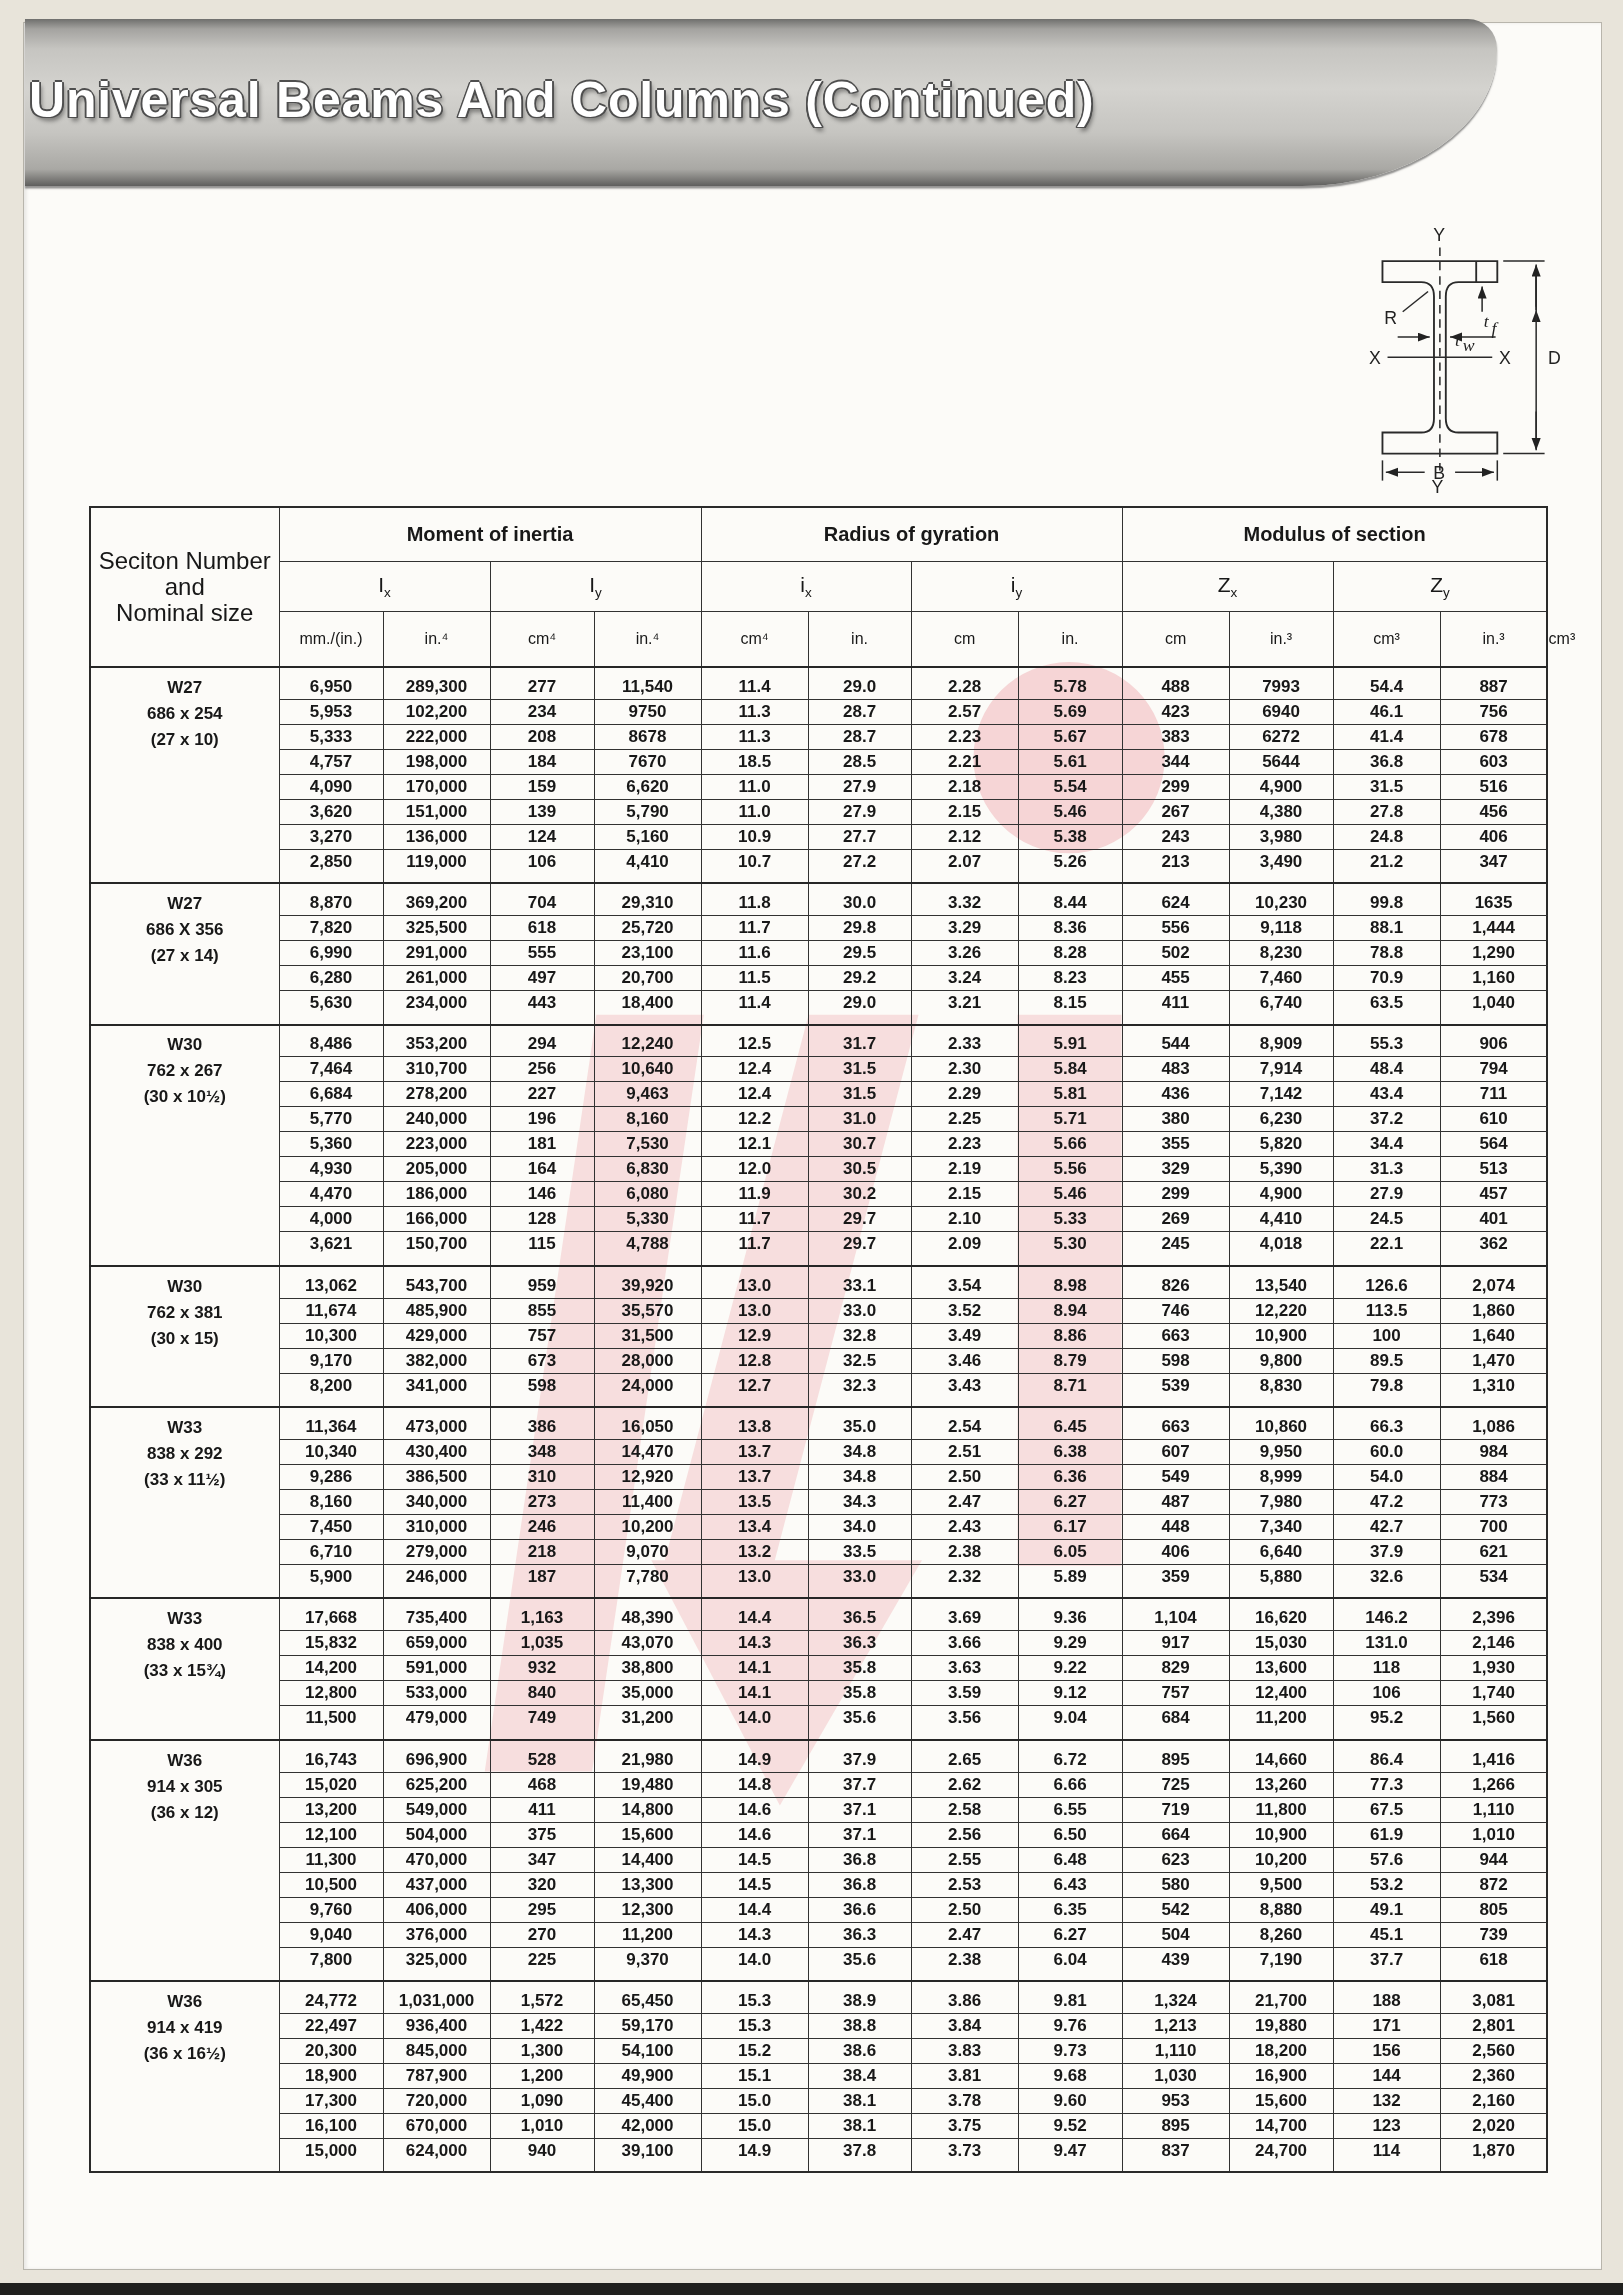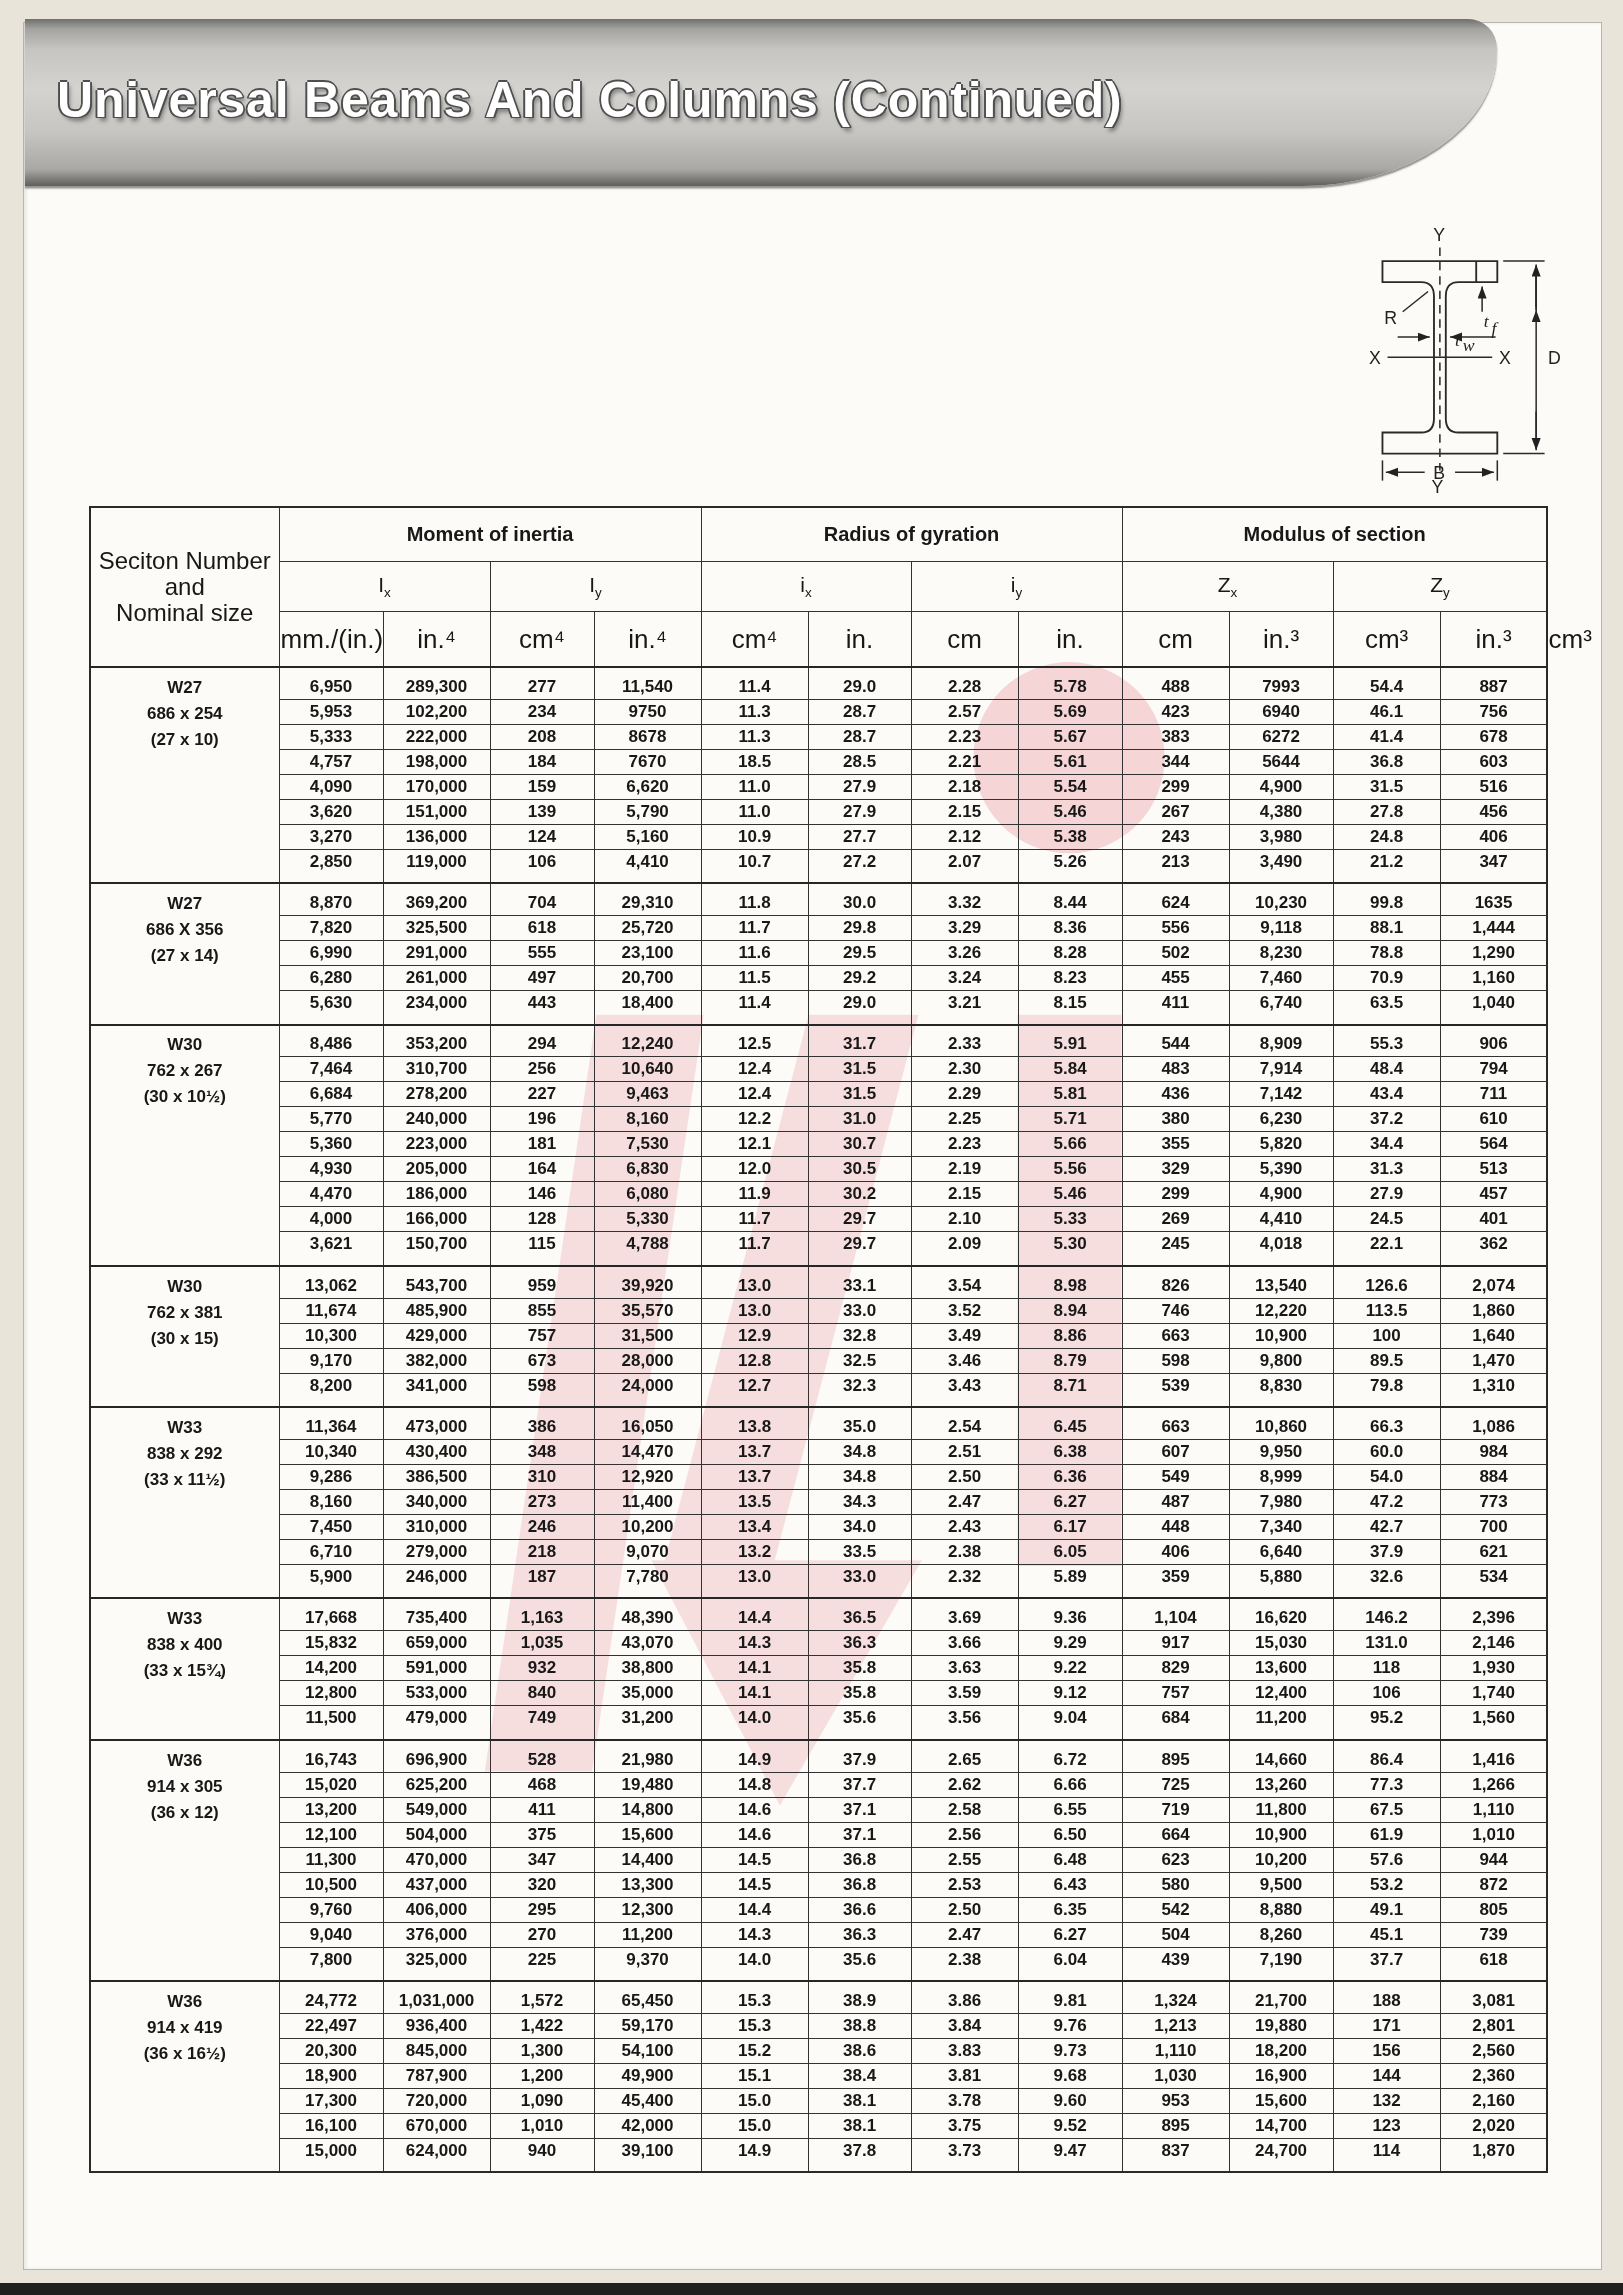--- a/index.html
+++ b/index.html
@@ -19,21 +19,21 @@
     position:absolute;left:0;right:0;bottom:0;height:12px;background:#20201e;
   }
   
   .banner{
     position:absolute;left:25px;top:18.6px;width:1472px;height:167px;
     background:linear-gradient(180deg,#6f6f6d 0%,#a4a3a0 6%,#c6c5c1 18%,#d4d3cf 42%,#c6c5c1 68%,#a9a8a4 90%,#5f5f5d 100%);
     border-radius:0 29px 195px 0 / 0 29px 135px 0;
     box-shadow:0 2.5px 1.7px rgba(60,60,60,.55);
   }
   .banner .title{
-    position:absolute;left:32px;top:50%;transform:translateY(-54%);
+    position:absolute;left:4px;top:50%;transform:translateY(-54%);
     font-size:50px;font-weight:bold;letter-spacing:0.8px;color:#ffffff;
     text-shadow:1.7px 0 0 #4e4e4e,-1.7px 0 0 #4e4e4e,0 1.7px 0 #4e4e4e,0 -1.7px 0 #4e4e4e,
                 1.7px 1.7px 0 #4e4e4e,-1.7px 1.7px 0 #4e4e4e,2.5px 4.2px 4.2px rgba(0,0,0,.4);
     white-space:nowrap;
   }
   
   .wm-svg{position:absolute;left:0;top:0;z-index:1;pointer-events:none;}
   
   .beam-svg{position:absolute;left:1347px;top:217px;z-index:2;}
   .beam-svg text{font-family:"Liberation Sans",sans-serif;font-size:21px;fill:#222;}
@@ -42,21 +42,21 @@
   table.beams{
     position:absolute;left:89px;top:506px;width:1459px;z-index:2;
     border-collapse:collapse;table-layout:fixed;background:transparent;
     color:#181818;
   }
   table.beams th,table.beams td{border:1.7px solid #323232;}
   table.beams{border:2.5px solid #2a2a2a;}
   th.ghead{font-weight:bold;font-size:20px;height:51px;}
   th.shead{font-weight:normal;font-size:21px;height:47px;}
   th.shead sub{font-size:13.5px;}
-  th.uhead{font-weight:normal;font-size:26px;height:52px;border-bottom:2.5px solid #2a2a2a;}
+  th.uhead{font-weight:normal;font-size:16px;height:52px;border-bottom:2.5px solid #2a2a2a;}
   th.c-sec{font-weight:normal;font-size:24px;line-height:26px;white-space:pre-line;vertical-align:middle;}
   td.num,td.section-cell{
     text-align:center;font-size:17px;font-weight:bold;line-height:24px;height:24px;padding:0;
   }
   td.section-cell{vertical-align:top;line-height:26px;margin-top:12px;}
   tr.group-first td{border-top:2.5px solid #262626;padding-top:6.8px;}
   tr.group-last td{padding-bottom:8.5px;}
   tbody td{border-top:none;border-bottom:none;}
 </style>
 </head>

